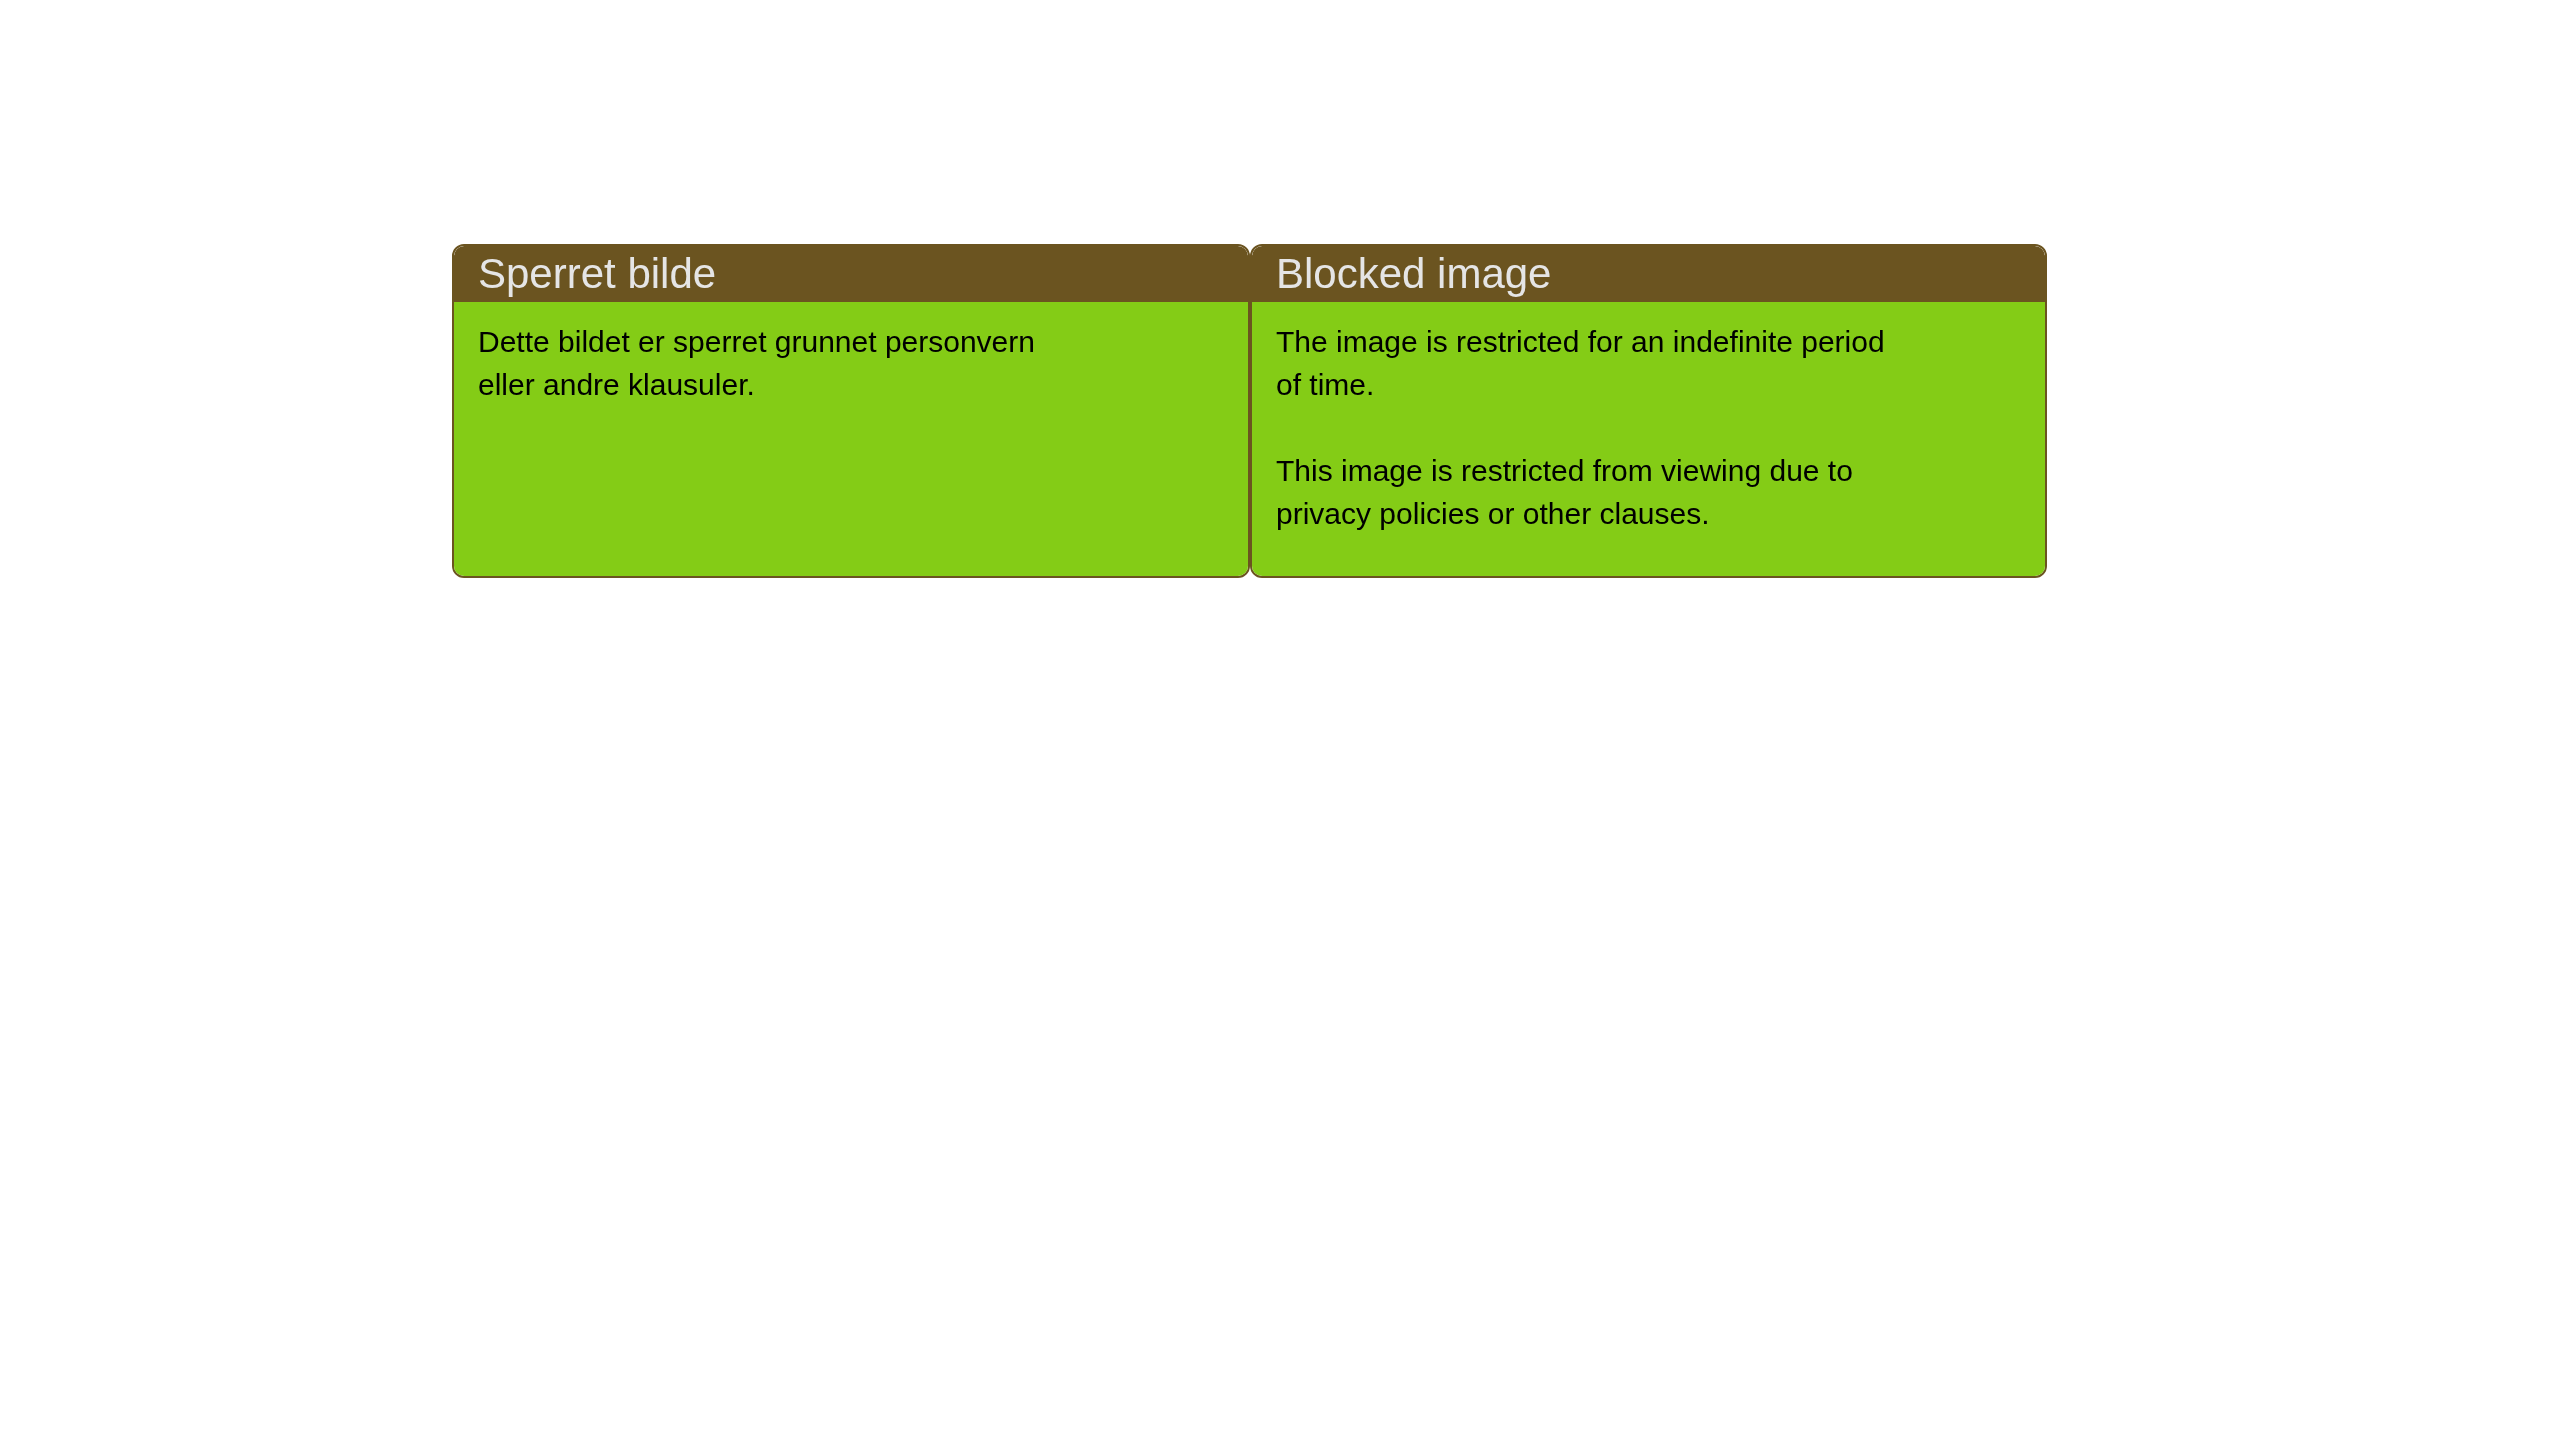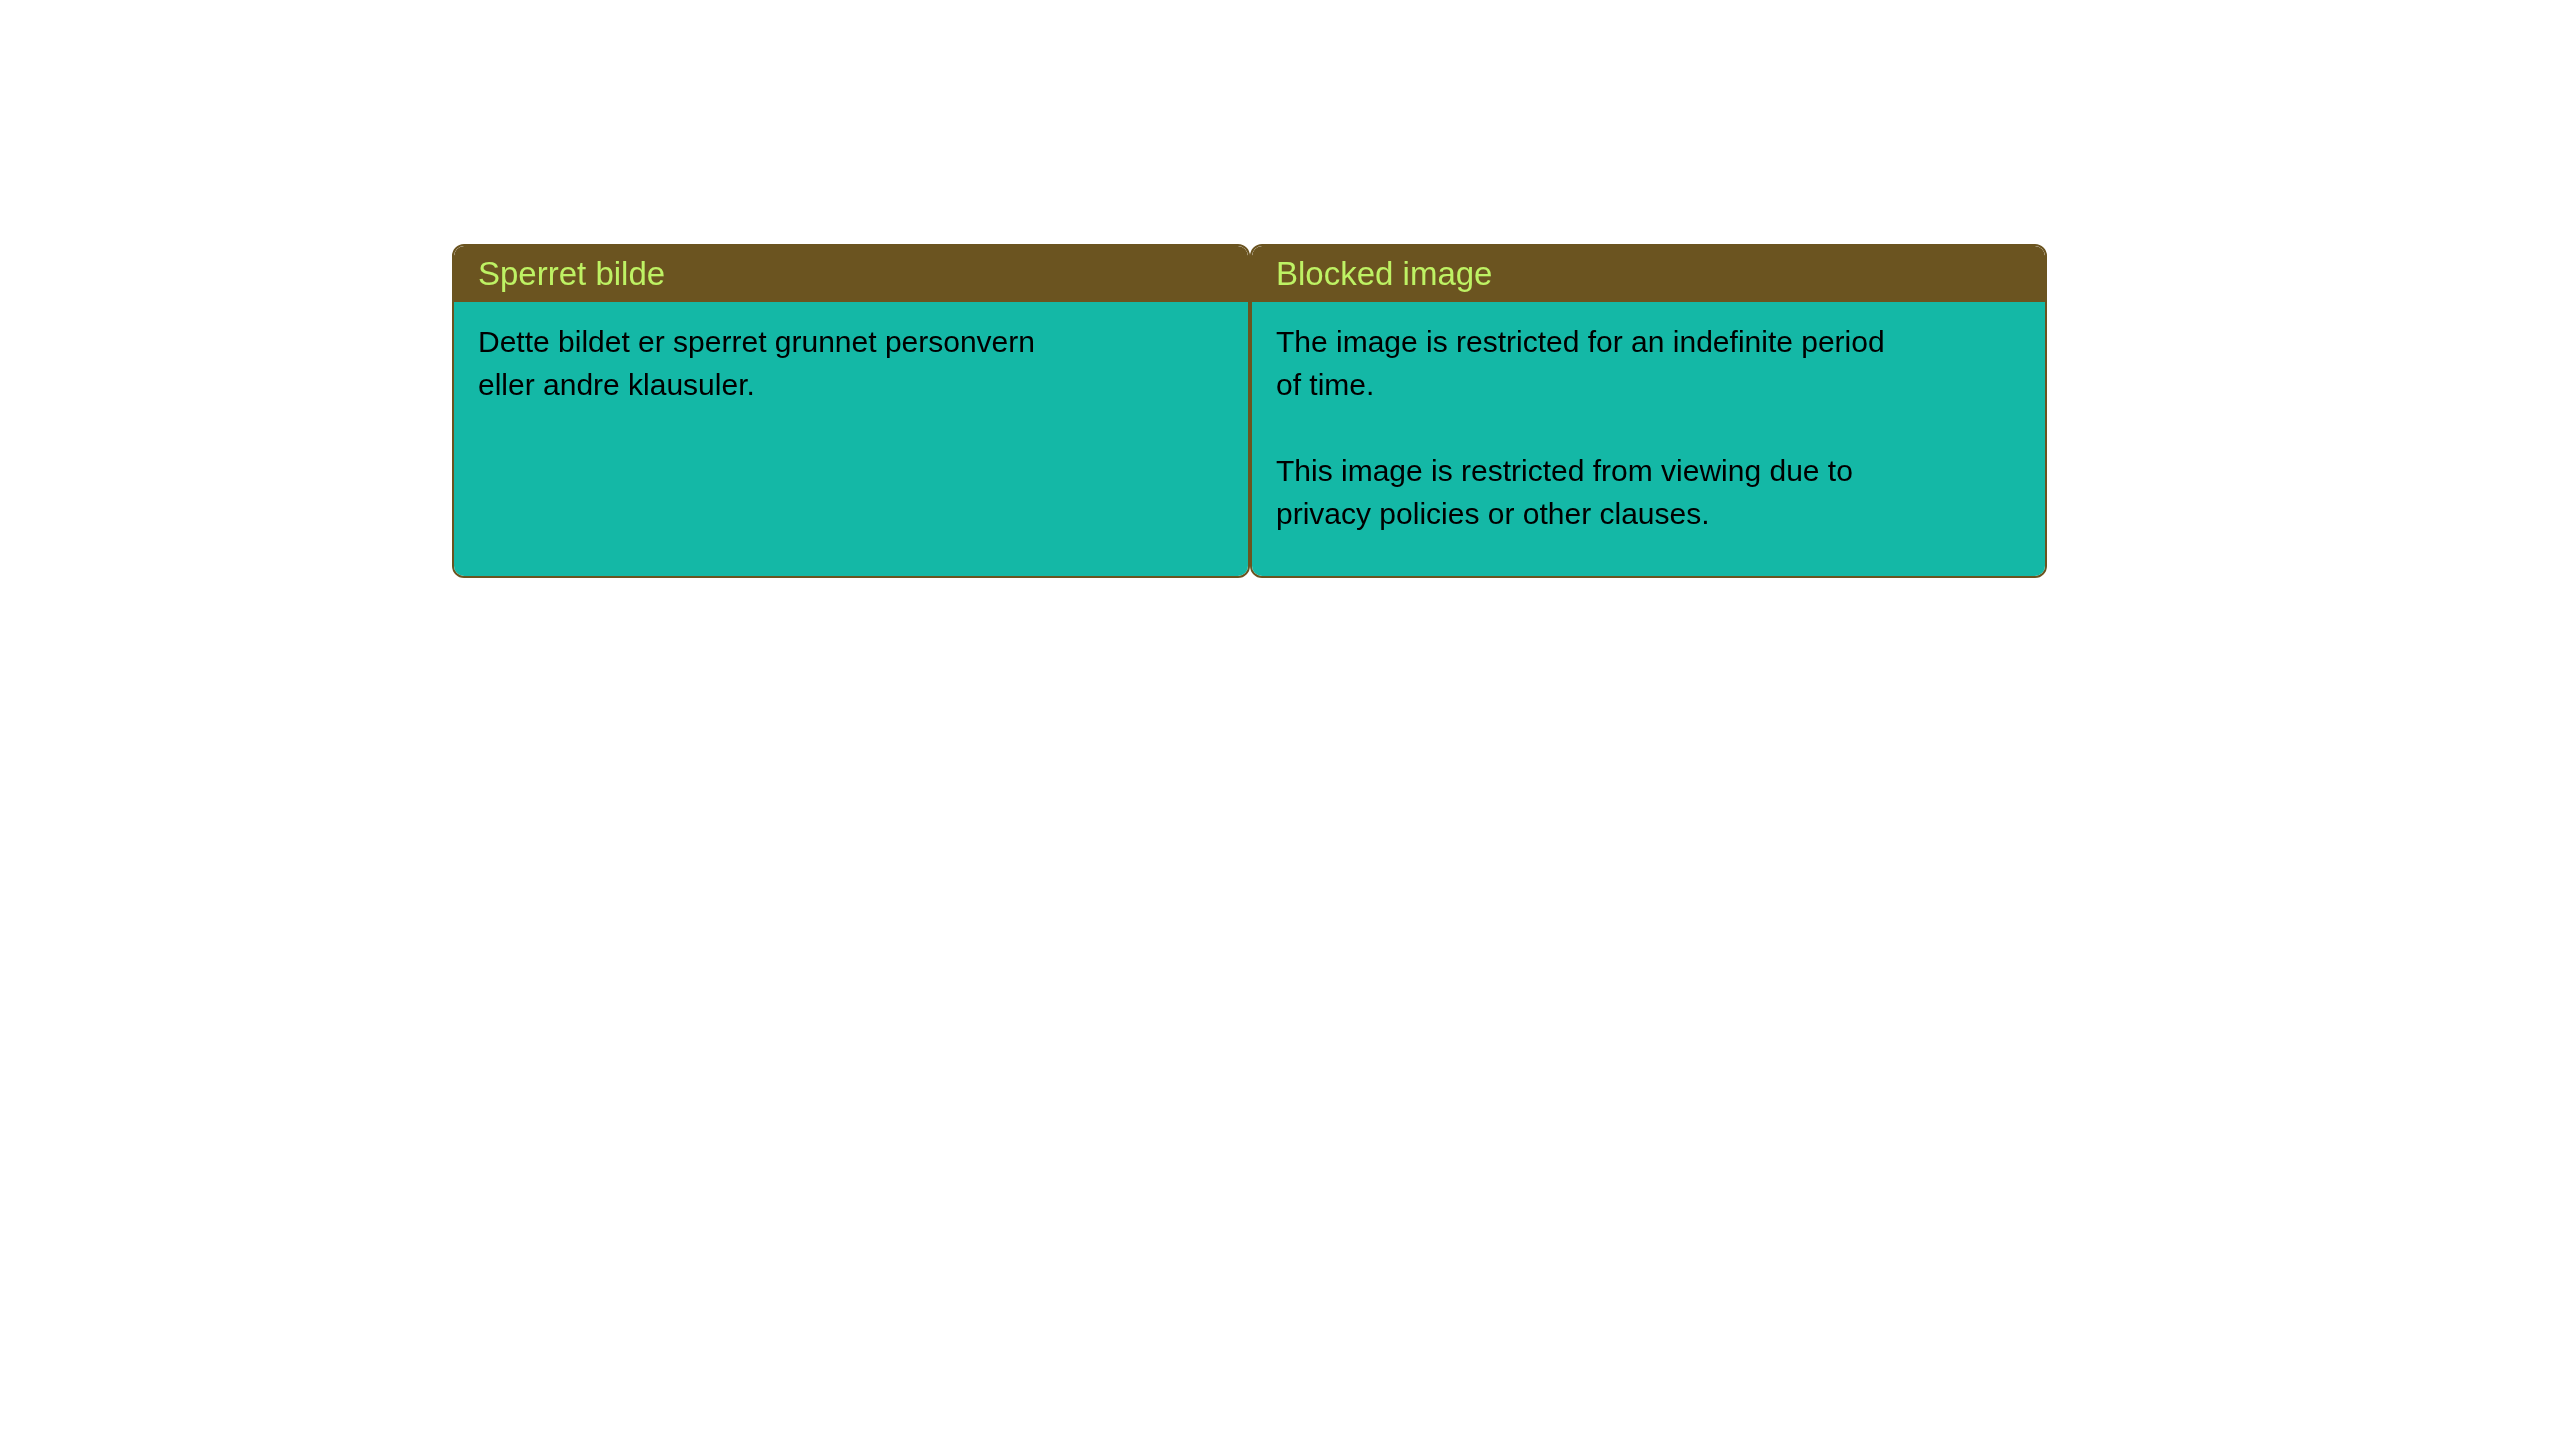--- a/index.html
+++ b/index.html
@@ -53,31 +53,31 @@
     height: 56px;
     background: #6b5420;
     border-radius: 10px 10px 0 0;
     display: flex;
     align-items: center;
     padding: 0 0 0 24px;
     box-sizing: border-box;
   }
 
   .panel-title {
-    color: #bef264;
-    font-size: 33px;
+    color: #e5e5e5;
+    font-size: 42px;
     font-weight: 400;
     line-height: 38px;
     letter-spacing: 0px;
     white-space: nowrap;
   }
 
   .panel-body {
     flex: 1 1 auto;
-    background: #14b8a6;
+    background: #84cc16;
     padding: 18px 30px 0 24px;
     box-sizing: border-box;
   }
 
   .panel-paragraph {
     color: #000000;
     font-size: 30px;
     line-height: 43px;
     font-weight: 400;
     margin: 0;

